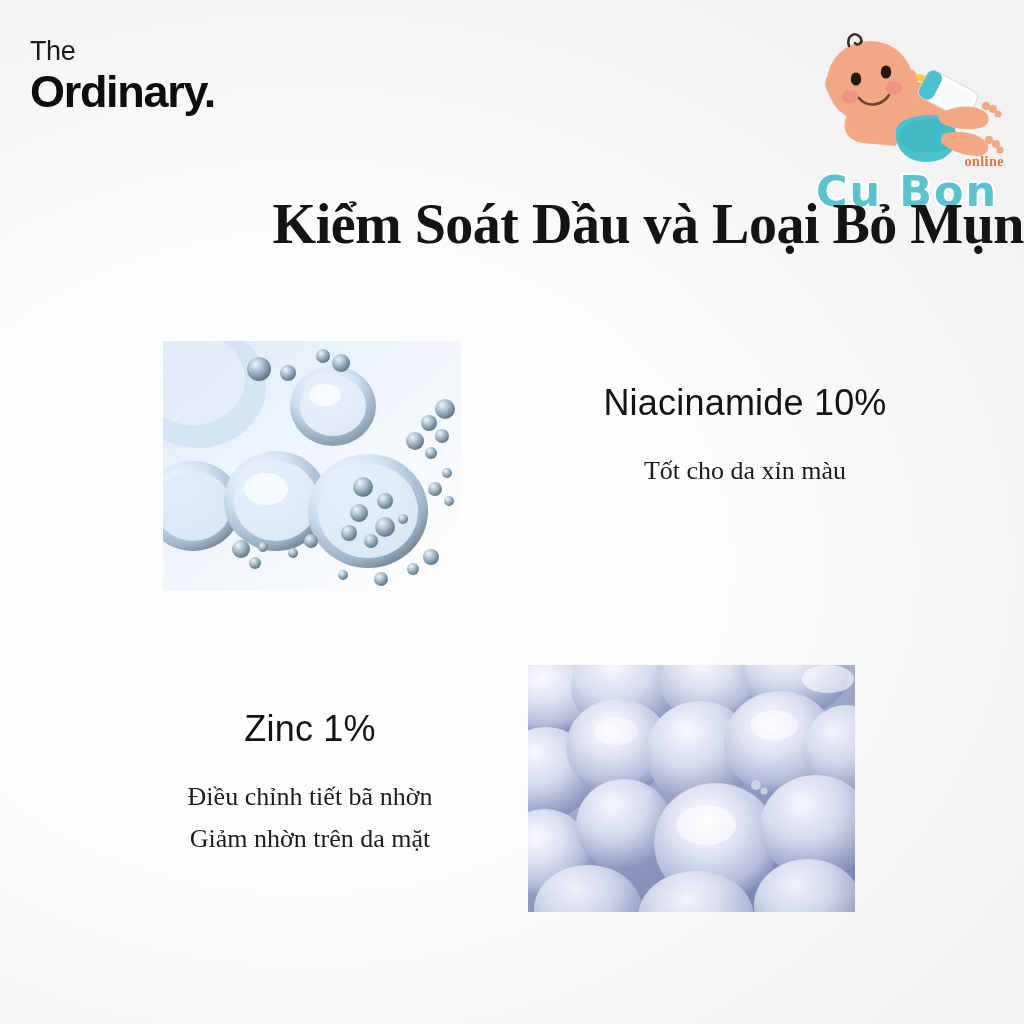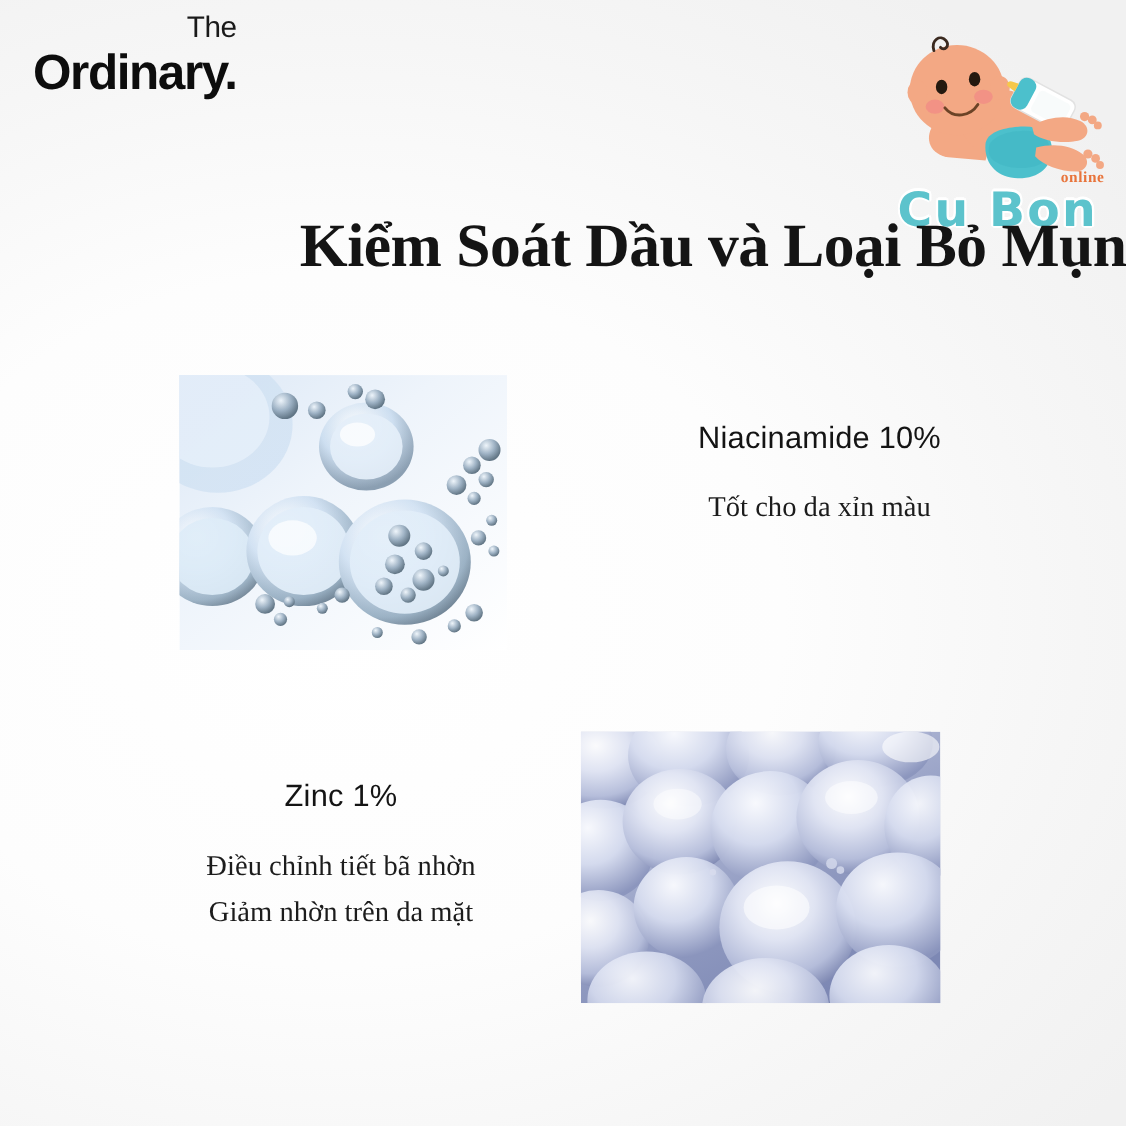--- a/index.html
+++ b/index.html
@@ -20,24 +20,23 @@
     height: 1024px;
     background:
       radial-gradient(ellipse 900px 700px at 30% 55%, #ffffff 0%, #fdfdfd 45%, #f6f6f6 75%, #f1f1f1 100%);
     overflow: hidden;
   }
 
   
   .brand {
     position: absolute;
     left: 30px;
-    top: 12px;
+    top: 38px;
     line-height: 1;
     color: #111111;
-    text-align: right;
   }
   .brand-the {
     font-family: "Liberation Sans", sans-serif;
     font-size: 27px;
     font-weight: 400;
     letter-spacing: -0.4px;
     display: block;
     color: #1a1a1a;
   }
   .brand-name {
@@ -142,21 +141,21 @@
     height: 247px;
   }
 
   
   .ingredient {
     position: absolute;
     text-align: center;
   }
   .ingredient-title {
     font-family: "Liberation Sans", sans-serif;
-    font-size: 28px;
+    font-size: 36px;
     font-weight: 400;
     color: #141414;
     letter-spacing: 0.2px;
     white-space: nowrap;
   }
   .ingredient-lines {
     margin-top: 26px;
   }
   .ingredient-line {
     font-family: "Liberation Serif", serif;

